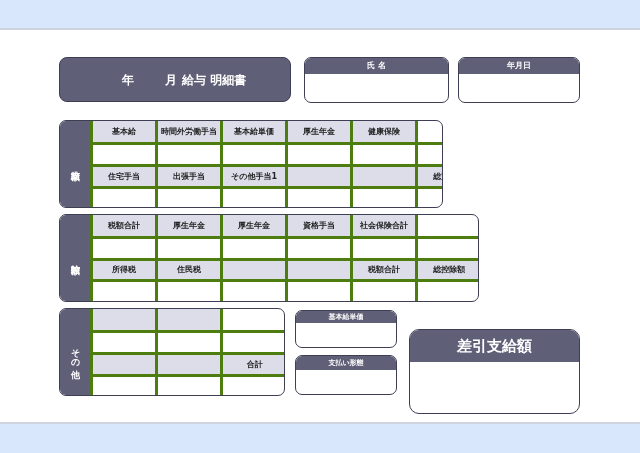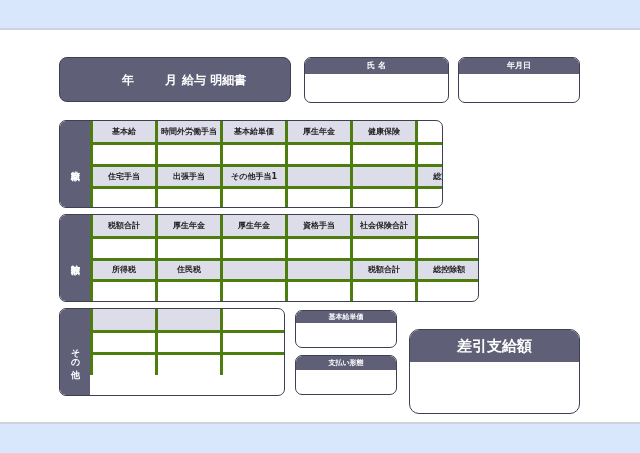--- a/index.html
+++ b/index.html
@@ -156,20 +156,25 @@
       <td class="lbl"></td>
       <td class="lbl"></td>
       <td></td>
     </tr>
     <tr style="height:22px">
       <td></td>
       <td></td>
       <td></td>
     </tr>
     <tr style="height:22px">
+      <td class="lbl"></td>
+      <td class="lbl"></td>
+      <td class="lbl">合計</td>
+    </tr>
+    <tr style="height:22px">
       <td></td>
       <td></td>
       <td></td>
     </tr>
   </tbody>
     </table>
 </div>
 
 <div class="info-box" style="left:295px;top:310px;width:102px;height:38px;">
   <div class="hd" style="height:12px;line-height:12px;font-size:7px;">基本給単価</div>

